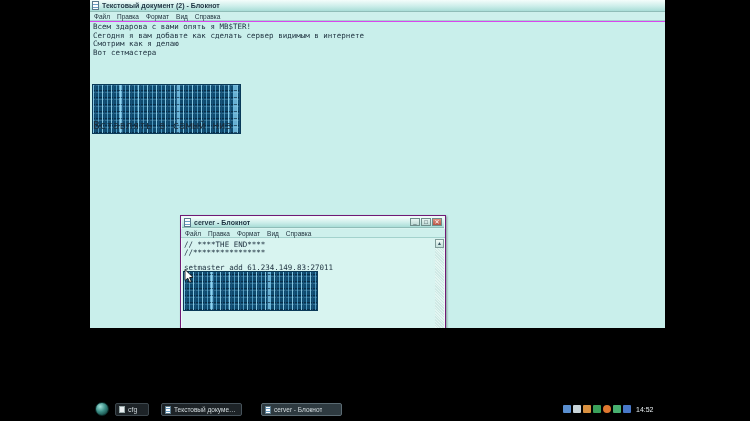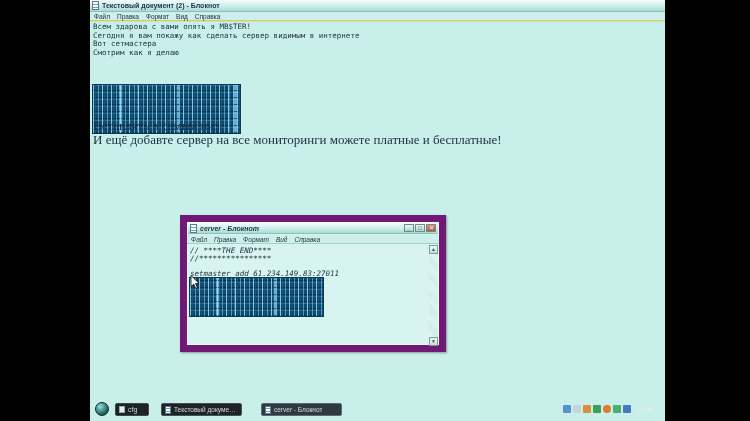--- a/index.html
+++ b/index.html
@@ -1,59 +1,59 @@
 <!DOCTYPE html>
 <html><head>
 <meta charset="utf-8">
 <style>
   * { margin:0; padding:0; box-sizing:border-box; }
   html,body { width:750px; height:421px; }
   body { background:#000; position:relative; overflow:hidden;
          font-family:"Liberation Sans", sans-serif; }
 
   
-  .screen { position:absolute; left:90px; top:0; width:575px; height:421px;
-            background:#fde047; overflow:hidden; }
+  .screen { position:absolute; left:90px; top:0; width:575px; height:328px;
+            background:#d946ef; overflow:hidden; }
 
   
   .titlebar { height:12px; background:linear-gradient(180deg,#f4fdfb 0%,#cdeeea 55%,#a9ddd7 100%);
               border-bottom:1px solid #8fbdb8; display:flex; align-items:center;
               padding:0 2px; gap:3px; }
   .title-text { font-size:7px; font-weight:bold; color:#1d3240; white-space:nowrap;
                 overflow:hidden; line-height:11px; }
   .np-icon { width:7px; height:9px; background:#fdfdfd; border:1px solid #5a7a8c; flex:0 0 auto;
              background-image:repeating-linear-gradient(0deg,transparent 0 1px,#6aa0c8 1px 2px,transparent 2px 3px); }
   .menubar { display:flex; gap:7px; padding:1px 4px 0 4px; border-bottom:1px solid #a3d2cd;
              background:#cef0ec; height:9px; }
   .menu-item { font-size:6.5px; color:#22343f; line-height:8px; white-space:nowrap; cursor:default; }
 
   .mono { font-family:"DejaVu Sans Mono", monospace; color:#1c2f3d; }
 
   
   .w1-content { position:absolute; left:0; top:22px; right:0; bottom:0; background:#c9efeb; }
   .w1-lines-top { position:absolute; left:3px; top:1px; font-size:7.5px; line-height:8.6px; white-space:nowrap; }
-  .w1-lines-bottom { position:absolute; left:3px; top:97px; font-size:13px; line-height:13.9px; white-space:nowrap;font-family:Liberation Serif, serif; }
+  .w1-lines-bottom { position:absolute; left:3px; top:97px; font-size:11px; line-height:13.9px; white-space:nowrap; }
 
   
   .noise { position:absolute; background-color:#0e4a6e;
     background-image:
       repeating-linear-gradient(90deg, rgba(150,218,245,.85) 0 1px, transparent 1px 2px,
         rgba(25,85,125,.85) 2px 3px, transparent 3px 5px,
         rgba(105,185,225,.7) 5px 6px, transparent 6px 9px),
       repeating-linear-gradient(0deg, rgba(6,28,48,.6) 0 1px, transparent 1px 5px,
         rgba(175,228,250,.22) 5px 6px, transparent 6px 7px),
       repeating-linear-gradient(90deg, transparent 0 26px, rgba(125,200,235,.8) 26px 30px, transparent 30px 57px),
       repeating-linear-gradient(90deg, transparent 0 44px, rgba(90,170,210,.5) 44px 46px, transparent 46px 91px);
     border:1px solid #0a3a58; }
   .block1 { left:2px; top:62px; width:149px; height:50px; }
 
   
   .win2 { position:absolute; left:90px; top:215px; width:266px; height:137px;
-          background:#d8f4f0; border:7px solid #701a75;
-          box-shadow:inset 0 0 0 1px #eefaf8, 1px 1px 2px rgba(0,0,0,.35);font-style:italic; }
+          background:#d8f4f0; border:1px solid #701a75;
+          box-shadow:inset 0 0 0 1px #eefaf8, 1px 1px 2px rgba(0,0,0,.35); }
   .win2 .titlebar { margin:1px; height:11px; }
   .tb-buttons { margin-left:auto; display:flex; gap:1px; }
   .tb-btn { width:10px; height:8px; background:linear-gradient(180deg,#e8f6f2,#bcd8d4);
             border:1px solid #6f8d8a; font-size:6px; line-height:6px; text-align:center;
             color:#23343c; cursor:default; }
   .tb-close { background:linear-gradient(180deg,#e09080,#b85444); color:#fff; }
   .w2-content { position:absolute; left:1px; right:1px; top:23px; bottom:1px; background:#d8f4f0; }
   .w2-lines { position:absolute; left:2px; top:2px; font-size:7.5px; line-height:7.6px; white-space:pre; }
   .block2 { left:1px; top:32px; width:135px; height:40px; }
 
@@ -102,28 +102,27 @@
     <div class="menubar">
       <span class="menu-item">Файл</span>
       <span class="menu-item">Правка</span>
       <span class="menu-item">Формат</span>
       <span class="menu-item">Вид</span>
       <span class="menu-item">Справка</span>
     </div>
     <div class="w1-content">
       <div class="w1-lines-top mono">
         <div>Всем здарова с вами опять я MB$TER!</div>
-        <div>Сегодня я вам покажу как сделать сервер видимым в интернете</div>
+        <div>Сегодня я вам добавте как сделать сервер видимым в интернете</div>
+        <div>Смотрим как я делаю</div>
         <div>Вот сетмастера</div>
-        <div>Смотрим как я делаю</div>
       </div>
       <div class="noise block1"></div>
       <div class="w1-lines-bottom mono">
         <div>Вставлять в самый низ</div>
-        <div>И ещё добавте сервер на все мониторинги можете платные и бесплатные!</div>
       </div>
     </div>
   </div>
 
   <div class="win2">
     <div class="titlebar">
       <span class="np-icon"></span>
       <span class="title-text">cerver - Блокнот</span>
       <span class="tb-buttons">
         <span class="tb-btn">_</span>

